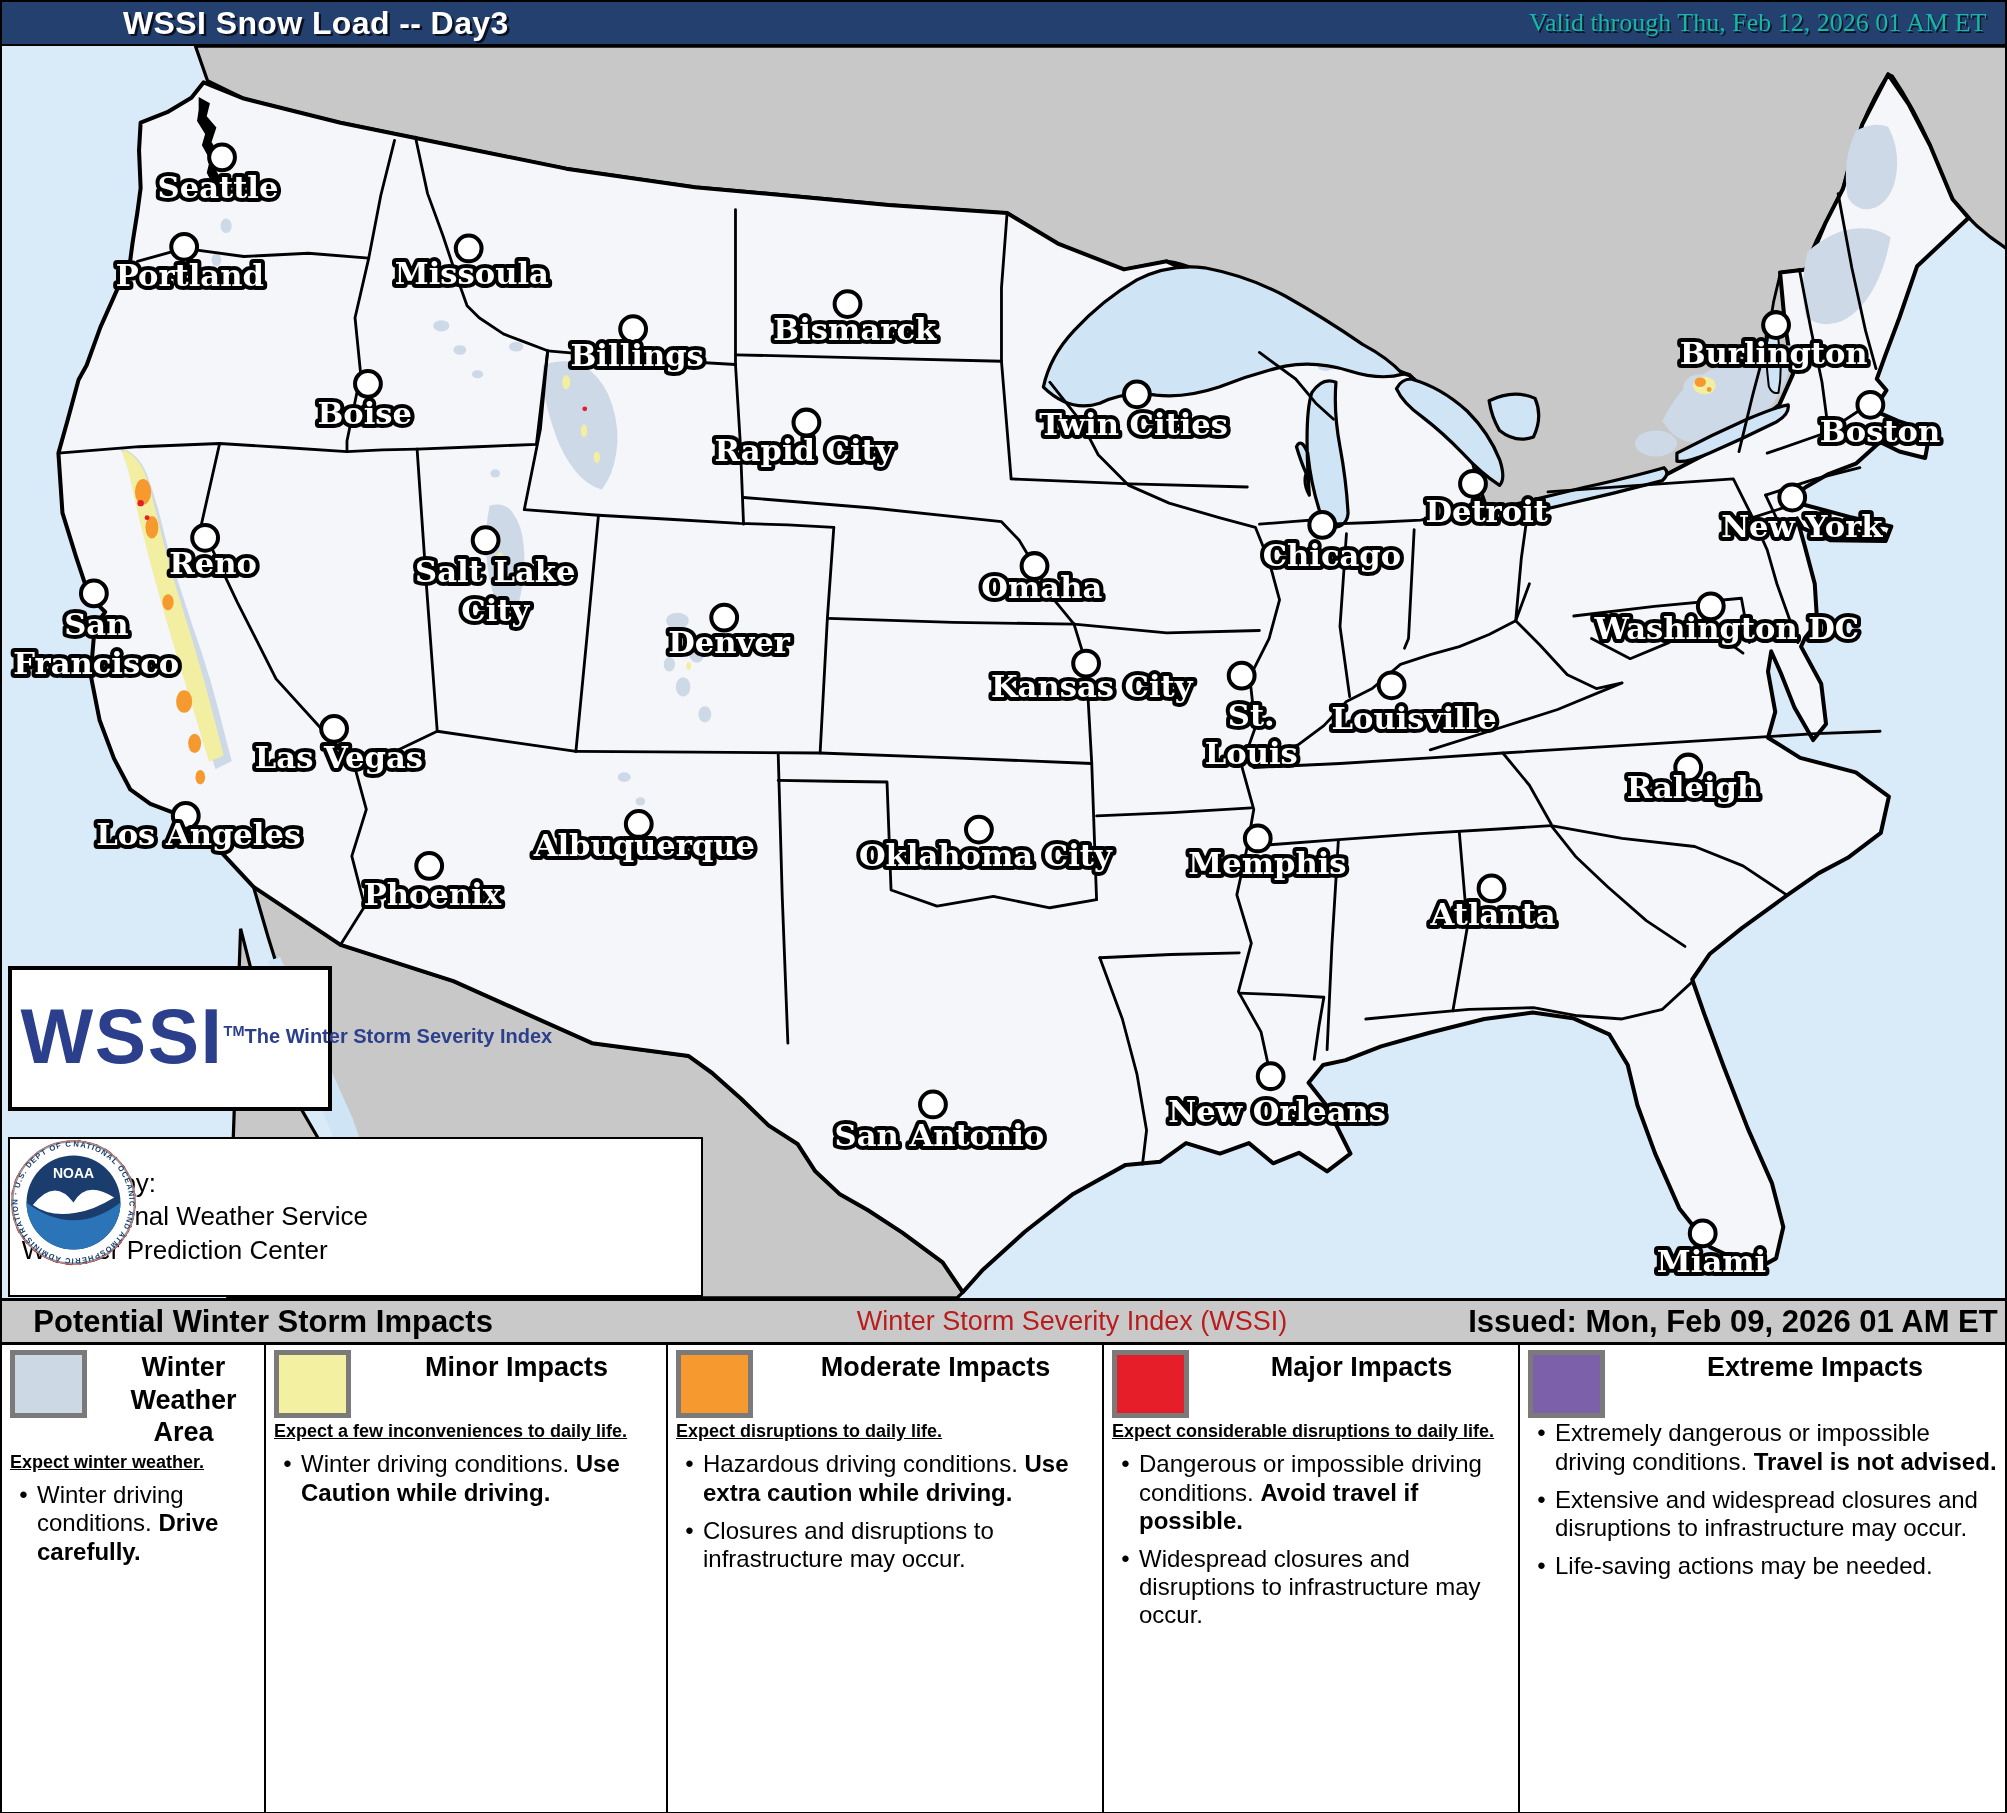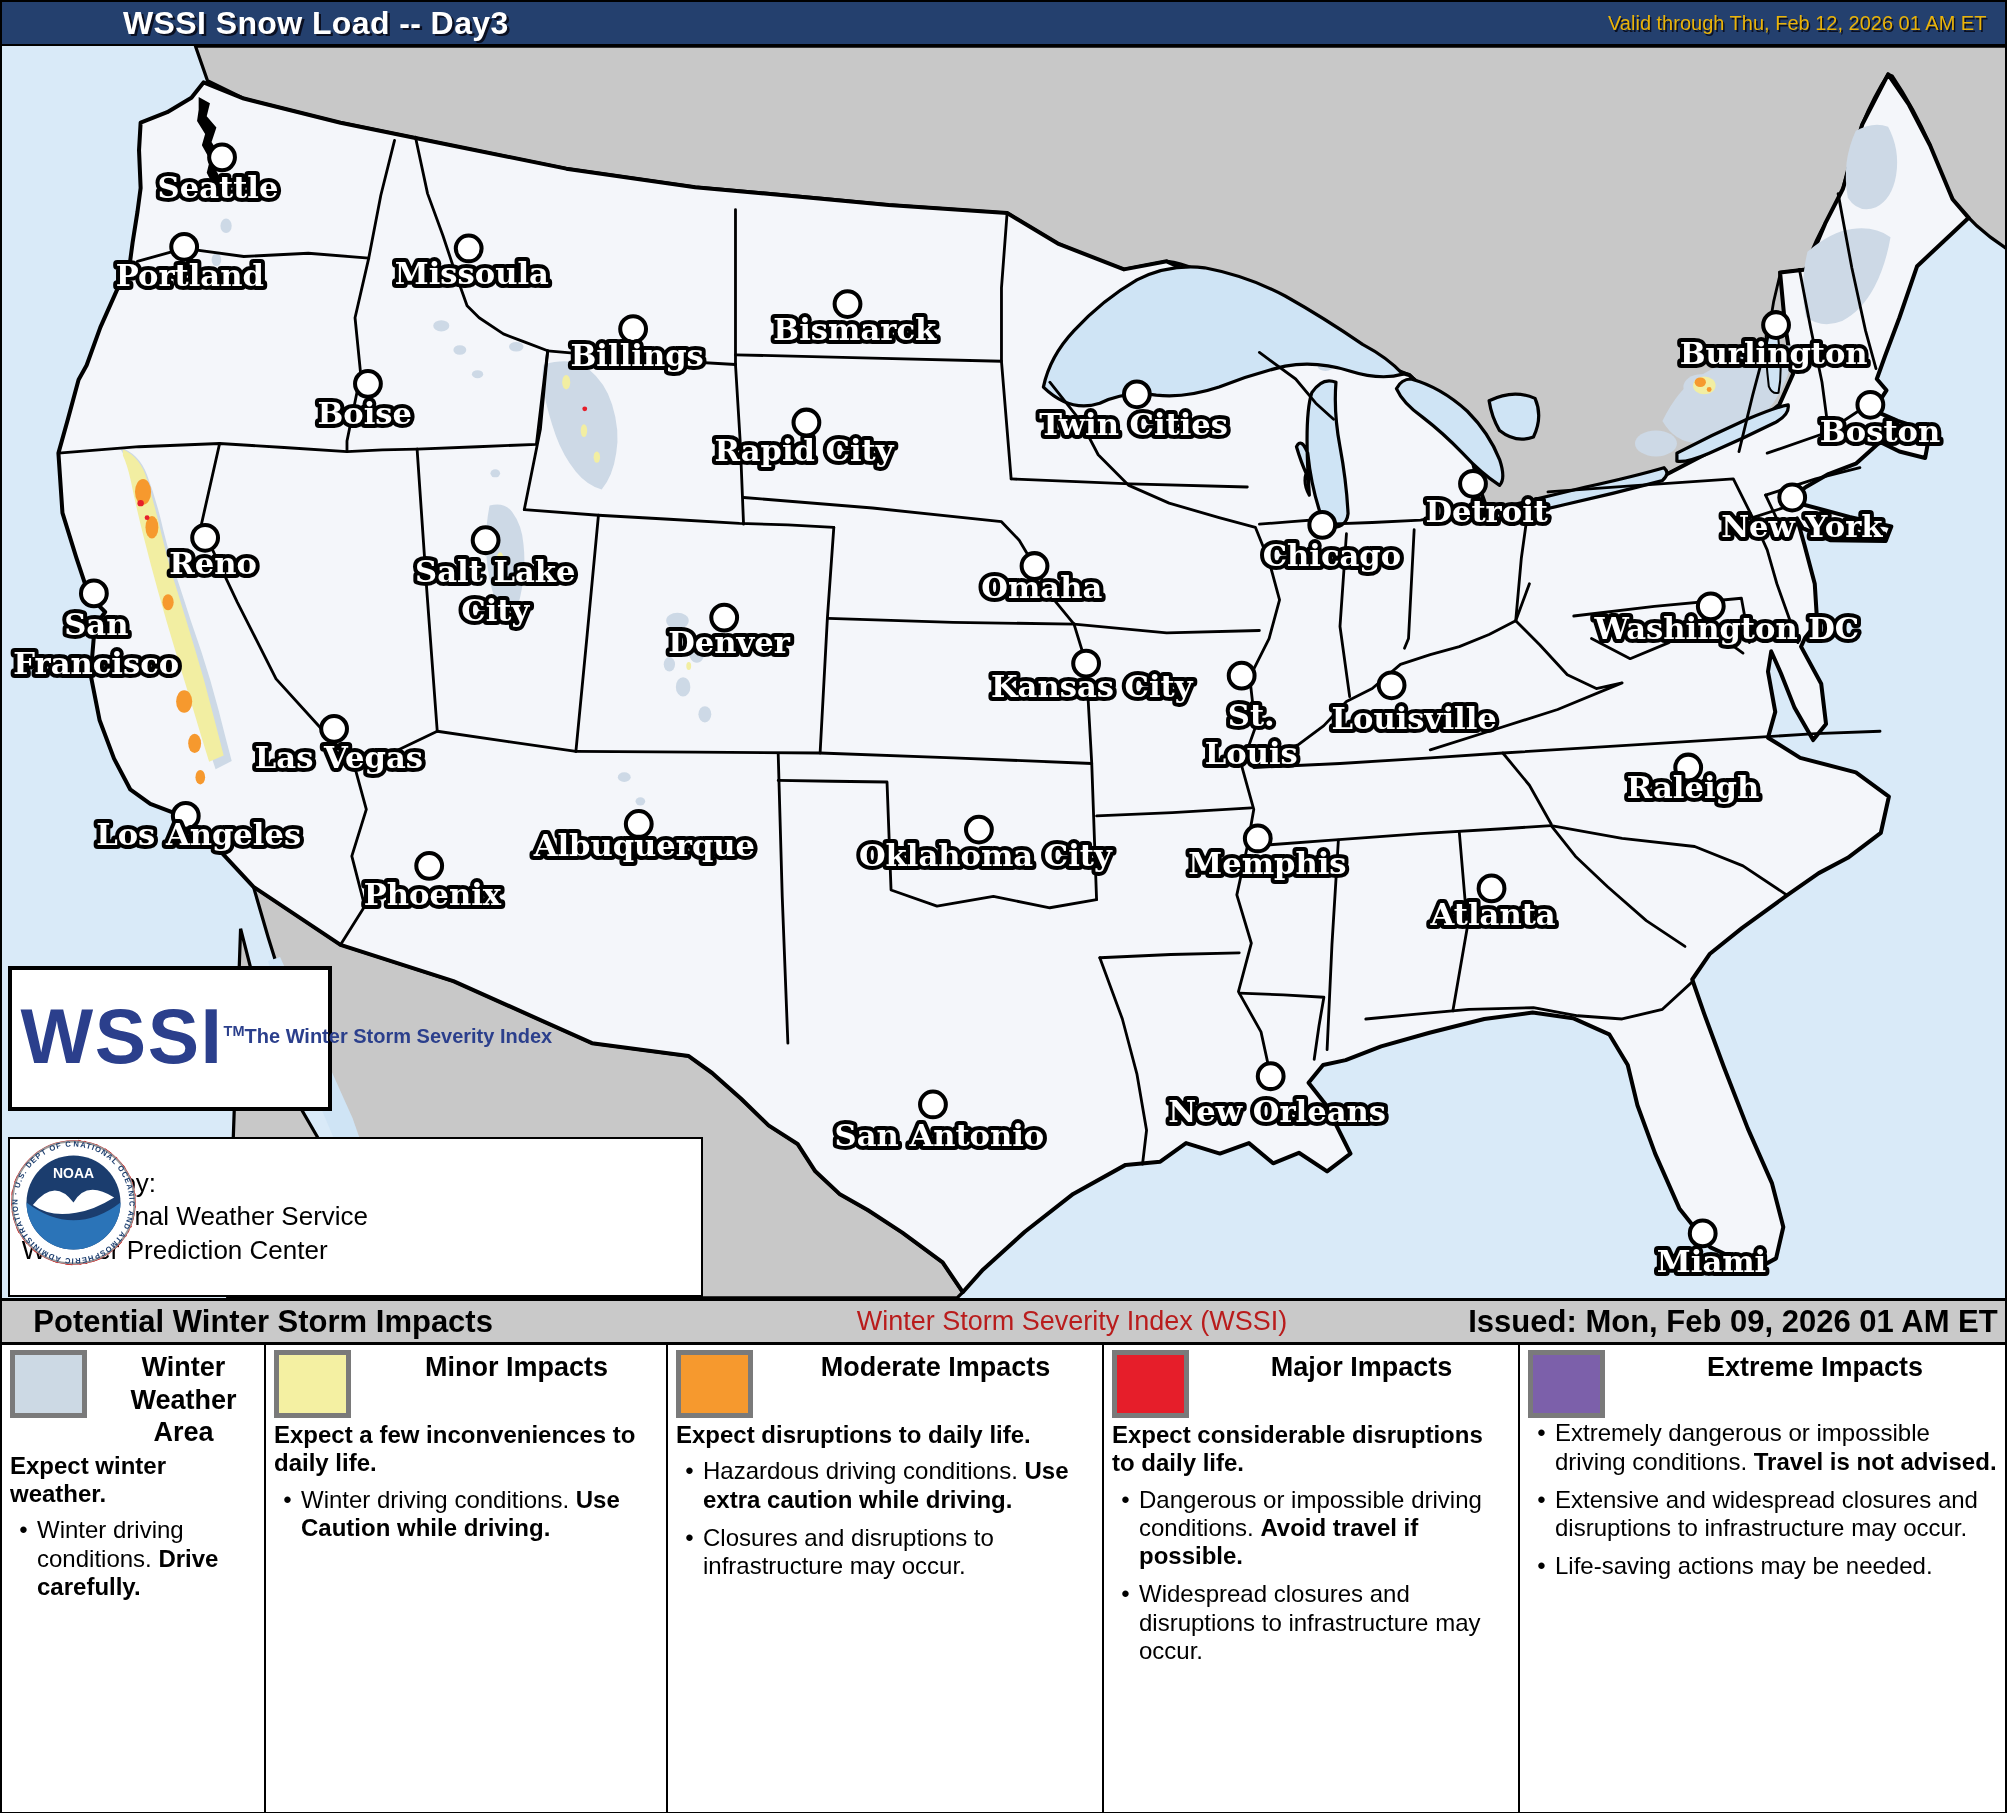--- a/index.html
+++ b/index.html
@@ -15,21 +15,21 @@
     position:absolute;left:0;top:0;width:2007px;height:44px;
     background:#24406e;border-bottom:2.4px solid #000;
     display:flex;align-items:center;justify-content:space-between;
     padding:0 22.6px 0 121px;
   }
   .top-bar .title{
     color:#fff;font-weight:bold;font-size:32px;letter-spacing:0.4px;
     text-shadow:2.4px 2.4px 0 #0b1022;
   }
   .top-bar .valid{
-    color:#eab308;font-size:20px;text-shadow:1.6px 1.6px 0 #0b1022;
+    color:#14b8a6;font-size:26px;text-shadow:1.6px 1.6px 0 #0b1022;font-family:Liberation Serif, serif;
   }
 
   
   .map-area{
     position:absolute;left:0;top:44px;width:2007px;height:1252px;
     background:#d9eaf8;
   }
   .map-area svg{position:absolute;left:0;top:0;width:100%;height:100%;}
 
   
@@ -77,21 +77,21 @@
   .lcol-2{flex:0 0 402px;}
   .lcol-3{flex:0 0 436px;}
   .lcol-4{flex:0 0 416px;}
   .lcol-5{flex:1;}
   .lhead{display:flex;align-items:flex-start;gap:24px;margin-bottom:1.6px;}
   .swatch{
     width:77px;height:68px;flex:0 0 auto;
     border:5.6px solid #7a7a7a;display:inline-block;
   }
   .ltitle{font-weight:bold;font-size:27px;line-height:1.2;padding-top:1.6px;text-align:center;flex:1;}
-  .lintro{font-weight:bold;font-size:24px;line-height:1.18;margin:3.2px 0 8px 0;}
+  .lintro{font-weight:bold;font-size:18px;line-height:1.18;margin:3.2px 0 8px 0;text-decoration:underline;}
   .lb{display:flex;font-size:24px;line-height:1.18;margin-bottom:9.7px;}
   .lbm{flex:0 0 27px;text-align:center;}
   .lbt{flex:1;}
   .lbt b{font-weight:bold;}
 </style>
 </head>
 <body>
 
 <div class="top-bar">
   <span class="title">WSSI Snow Load -- Day3</span>

